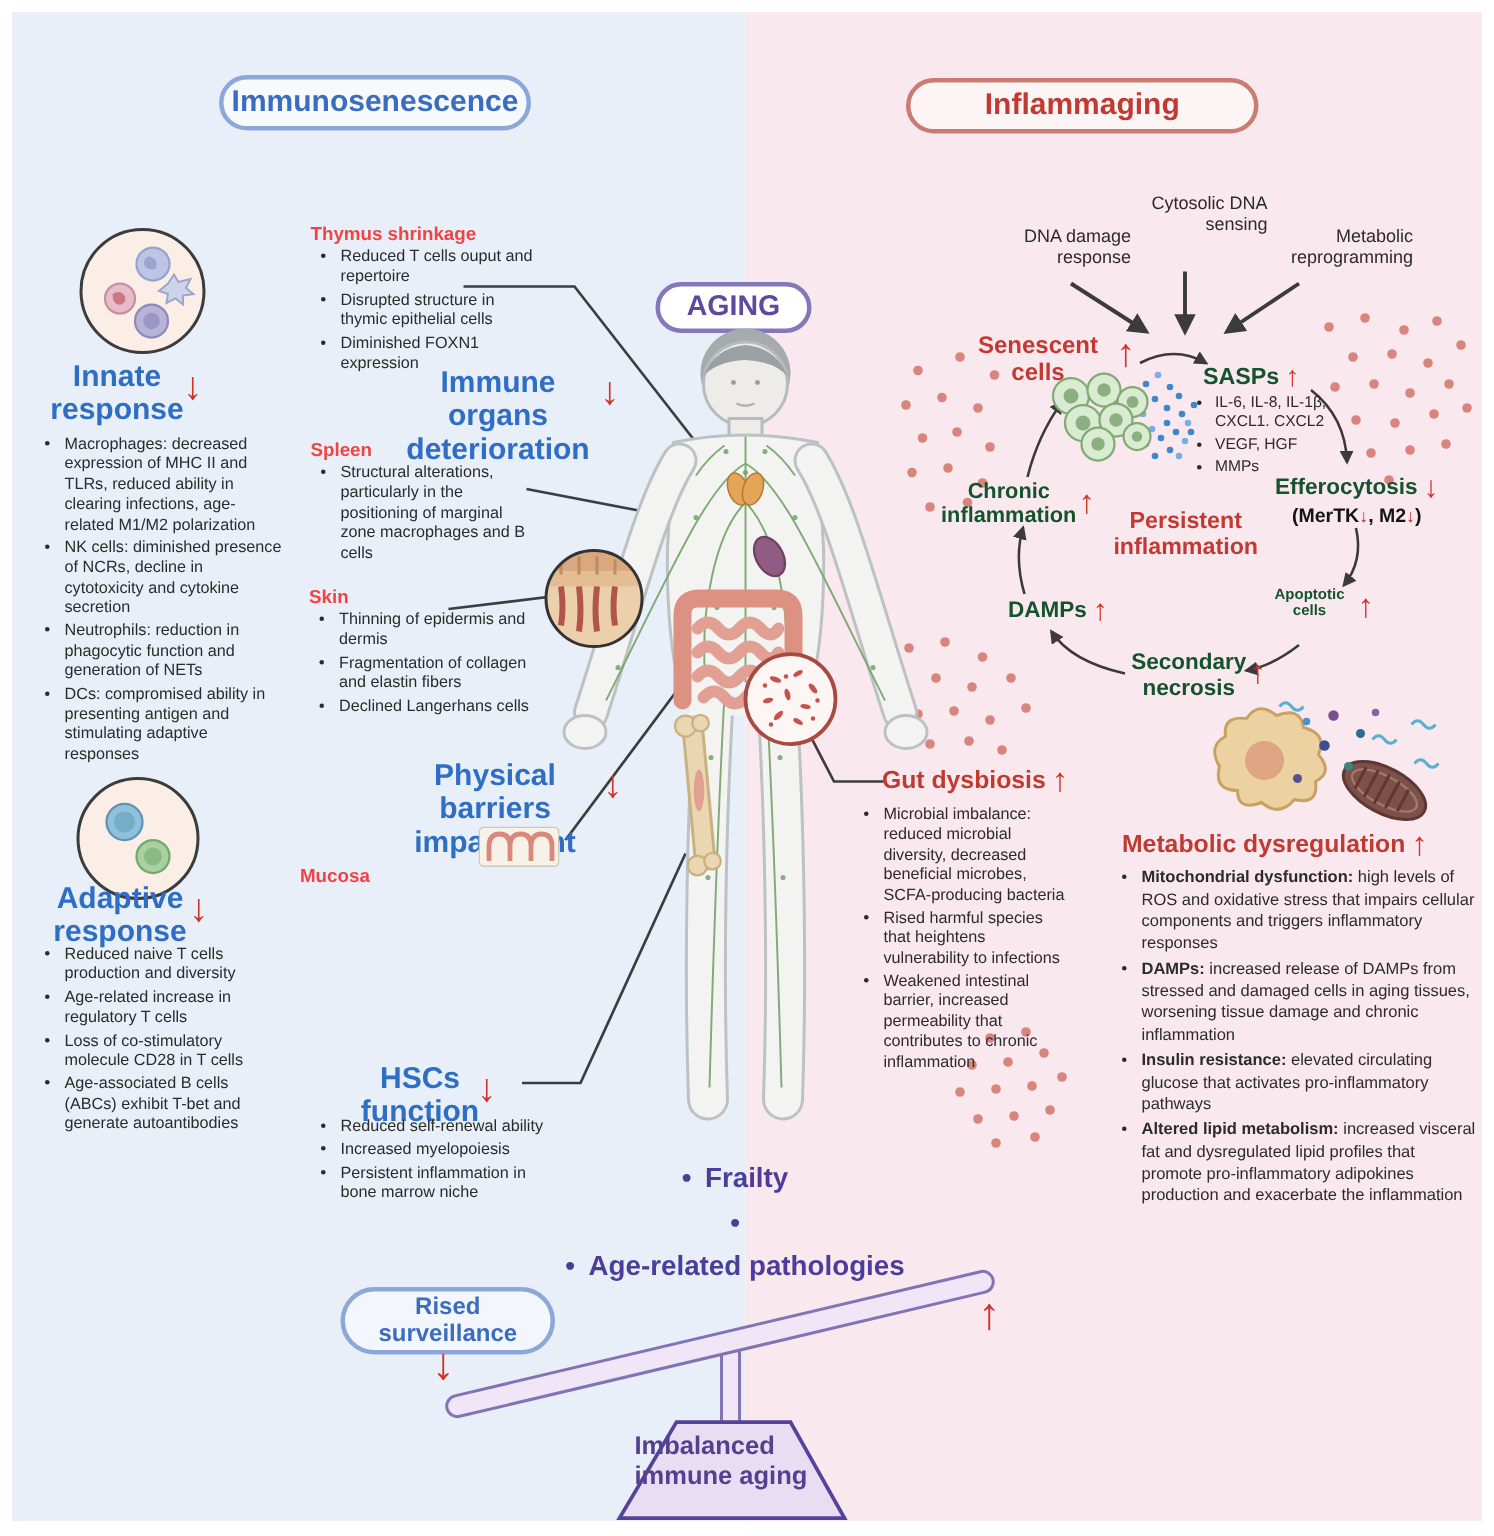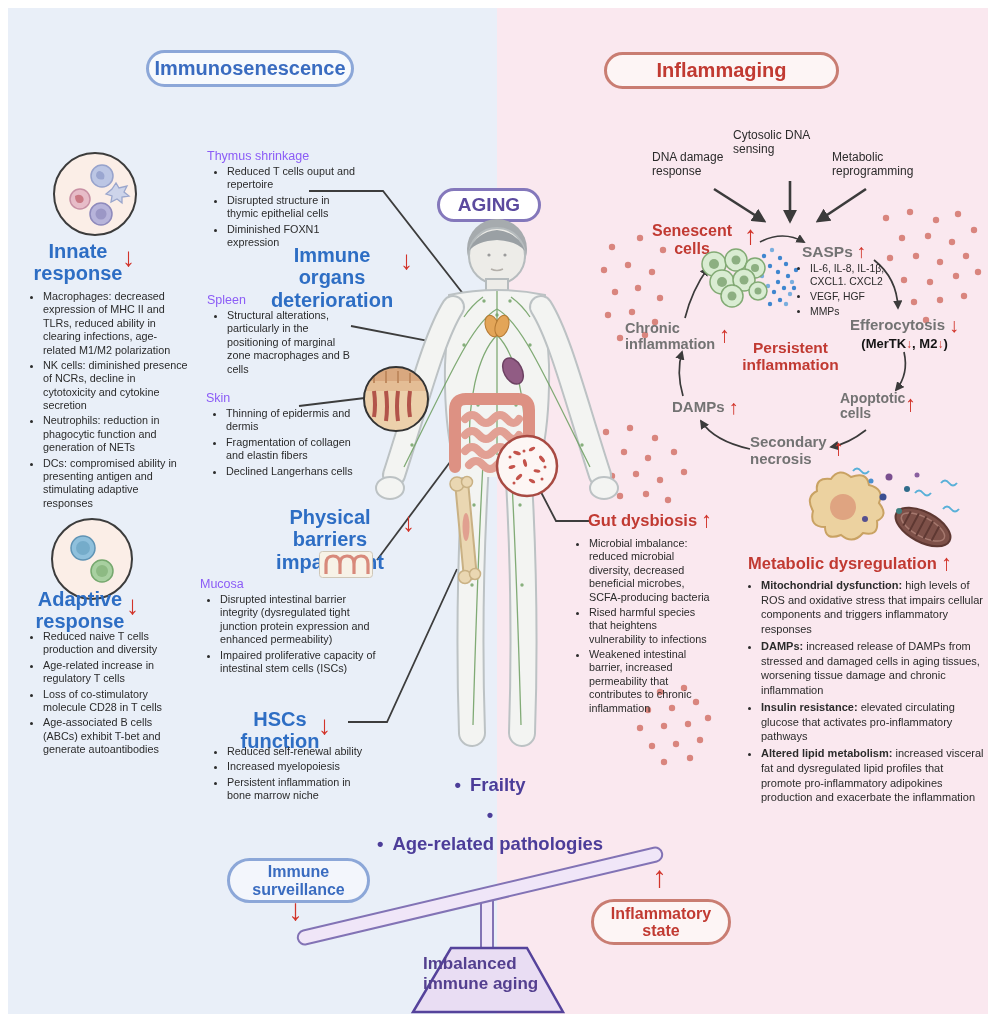--- a/index.html
+++ b/index.html
@@ -10,23 +10,23 @@
   .bg{position:absolute;top:8px;height:1006px}
   .bg-left{left:8px;width:489px;background:#e9eff8}
   .bg-right{left:497px;width:491px;background:#fae8ef}
   .pill{position:absolute;border-radius:24px;display:flex;align-items:center;justify-content:center;
         text-align:center;font-weight:bold;line-height:1.08;background:#f7fafd}
   .pill-blue{border:3px solid #8ca7d8;color:#3a6cc0}
   .pill-red{border:3px solid #c97d72;color:#c13a32;background:#fdf5f5}
   .pill-purple{border:3px solid #8478bb;color:#5b4a9e;background:#fff}
   .blueh{position:absolute;color:#2e6ec4;font-weight:bold;font-size:20px;line-height:1.12;text-align:center}
   .redh{position:absolute;color:#c13a32;font-weight:bold;line-height:1.1;text-align:center}
-  .darkh{position:absolute;color:#737373;font-weight:bold;line-height:1.1;text-align:left}
-  .lbl{position:absolute;font-weight:normal;font-size:12.5px;color:#8b5cf6}
-  .trigger{position:absolute;font-size:12px;color:#2b2b2b;text-align:left;line-height:1.15}
+  .darkh{position:absolute;color:#14532d;font-weight:bold;line-height:1.1;text-align:center}
+  .lbl{position:absolute;font-weight:bold;font-size:12.5px;color:#ef4444}
+  .trigger{position:absolute;font-size:12px;color:#2b2b2b;text-align:right;line-height:1.15}
   .ul{position:absolute;list-style:disc;padding-left:13px;margin:0;font-size:10.8px;color:#2b2b2b;line-height:1.24}
   .ul li{margin-bottom:2px}
   .ul-sm{font-size:10.4px}
   .ra{color:#d2342a;font-weight:bold;line-height:1}
   .ra-abs{position:absolute;color:#d2342a;font-weight:bold;line-height:1}
   .row{display:inline-flex;align-items:center;gap:4px}
   .outcomes{position:absolute;color:#4c3d99;font-weight:bold;font-size:18.5px;line-height:1.6;text-align:center}
   .outcome{display:flex;justify-content:center;gap:9px}
   .balance-text{position:absolute;color:#54408f;font-weight:bold;font-size:17px;text-align:left;line-height:1.18}
   .metab .ul{font-size:11px;line-height:1.34}
@@ -225,24 +225,20 @@
     <li>Age-associated B cells (ABCs) exhibit T-bet and generate autoantibodies</li>
   </ul>
 
   <div class="blueh" style="left:255px;top:506px;width:150px">Physical barriers impairment</div>
   <div class="ra-abs" style="left:402px;top:509px;font-size:26px">↓</div>
   <svg class="abs" style="left:319px;top:551px" width="54" height="27" viewBox="0 0 54 27">
     <rect x="0.5" y="0.5" width="53" height="26" rx="3" fill="#f7f2e7" stroke="#cfc7b8"></rect>
     <path d="M7,23 V13 Q7,5 14,5 Q21,5 21,13 V23 M21,23 V13 Q21,5 28,5 Q35,5 35,13 V23 M35,23 V13 Q35,5 42,5 Q49,5 49,13 V23" stroke="#d8897b" stroke-width="3.2" fill="none"></path>
   </svg>
   <div class="lbl" style="left:200px;top:577px">Mucosa</div>
-  <ul class="ul" style="left:207px;top:593px;width:172px">
-    <li>Disrupted intestinal barrier integrity (dysregulated tight junction protein expression and enhanced permeability)</li>
-    <li>Impaired proliferative capacity of intestinal stem cells (ISCs)</li>
-  </ul>
 
   <div class="blueh" style="left:240px;top:708px;width:80px">HSCs function</div>
   <div class="ra-abs" style="left:318px;top:712px;font-size:26px">↓</div>
   <ul class="ul" style="left:214px;top:745px;width:158px">
     <li>Reduced self-renewal ability</li>
     <li>Increased myelopoiesis</li>
     <li>Persistent inflammation in bone marrow niche</li>
   </ul>
 
   <svg class="abs" style="left:352px;top:205px" width="292" height="560" viewBox="0 0 292 560">
@@ -398,21 +394,21 @@
   <div class="darkh" style="left:625px;top:321px;width:95;width:95px;font-size:14.5px">Chronic inflammation</div>
   <div class="ra-abs" style="left:719px;top:324px;font-size:22px">↑</div>
 
   <div class="redh" style="left:738px;top:339px;width:105px;font-size:15.5px">Persistent inflammation</div>
 
   <div class="abs row" style="left:672px;top:397px">
     <span class="darkh" style="position:static;font-size:15px">DAMPs</span>
     <span class="ra" style="font-size:20px">↑</span>
   </div>
 
-  <div class="darkh" style="left:840px;top:391px;width:66px;font-size:14px">Apoptotic cells</div>
+  <div class="darkh" style="left:840px;top:391px;width:66px;font-size:10px">Apoptotic cells</div>
   <div class="ra-abs" style="left:905px;top:393px;font-size:22px">↑</div>
 
   <div class="darkh" style="left:750px;top:434px;width:85px;font-size:15px">Secondary necrosis</div>
   <div class="ra-abs" style="left:833px;top:437px;font-size:22px">↑</div>
 
   <div class="abs row" style="left:588px;top:509px">
     <span class="redh" style="position:static;font-size:16.5px">Gut dysbiosis</span>
     <span class="ra" style="font-size:22px">↑</span>
   </div>
   <ul class="ul" style="left:576px;top:537px;width:140px">
@@ -476,21 +472,18 @@
   <svg class="abs" style="left:280px;top:840px" width="420" height="184" viewBox="0 0 420 184">
     <rect x="201" y="58" width="12" height="52" fill="#f0e6f8" stroke="#8273b5" stroke-width="2"></rect>
     <g transform="translate(200,56) rotate(-13.3)">
       <rect x="-187" y="-7" width="374" height="14" rx="7" fill="#f0e6f8" stroke="#8273b5" stroke-width="2"></rect>
     </g>
     <path d="M171,108 L247,108 L283,172 L133,172 Z" fill="#e9ddf3" stroke="#55439b" stroke-width="2.5"></path>
   </svg>
   <div class="balance-text" style="left:423px;top:954px;width:134px">Imbalanced immune aging</div>
 
   <div class="pill pill-blue" style="left:227px;top:858px;width:143px;height:45px;font-size:16px;background:#f3f6fc">
-    <span>Immune surveillance</span>
+    <span>Rised surveillance</span>
   </div>
   <div class="ra-abs" style="left:288px;top:895px;font-size:30px">↓</div>
 
-  <div class="pill pill-red" style="left:591px;top:899px;width:140px;height:46px;font-size:16px">
-    <span>Inflammatory state</span>
-  </div>
   <div class="ra-abs" style="left:652px;top:862px;font-size:30px">↑</div>
 </div>
 
 </body></html>

